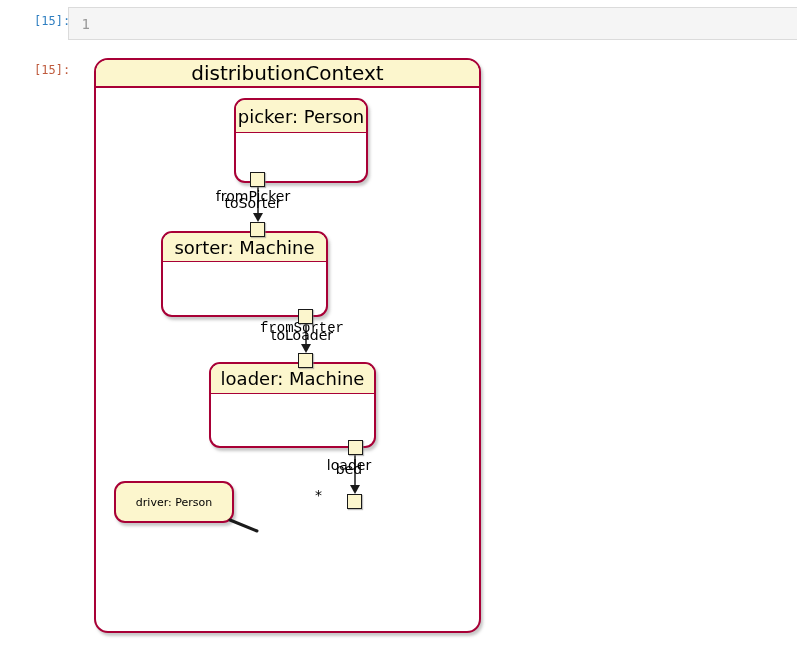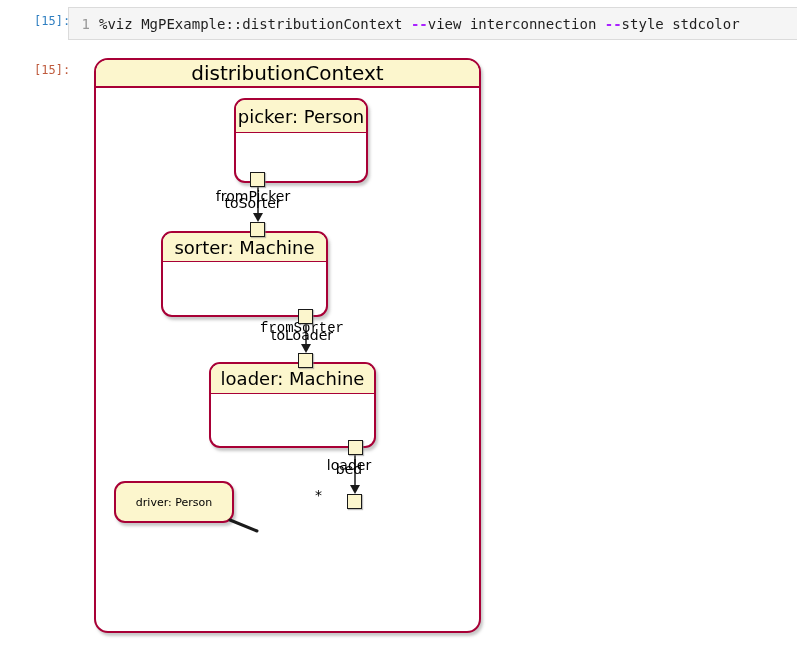--- a/index.html
+++ b/index.html
@@ -93,21 +93,20 @@
 </style>
 </head>
 <body>
 
 <div id="page">
 
   <div id="in-prompt" class="prompt">[15]:</div>
 
   <div id="editor">
     <div id="gutter">1</div>
-    <div id="code-line"><span class="tok">%viz MgPExample::distributionContext </span><span class="tok tok-op">--</span><span class="tok">view</span><span class="tok"> interconnection </span><span class="tok tok-op">--</span><span class="tok">style</span><span class="tok"> stdcolor</span></div>
   </div>
 
   <div id="out-prompt" class="prompt">[15]:</div>
 
   <div id="frame" class="shadowed">
     <div id="frame-head">distributionContext</div>
   </div>
 
   <div id="node-picker" class="node shadowed">
     <div class="node-head">picker: Person</div>

